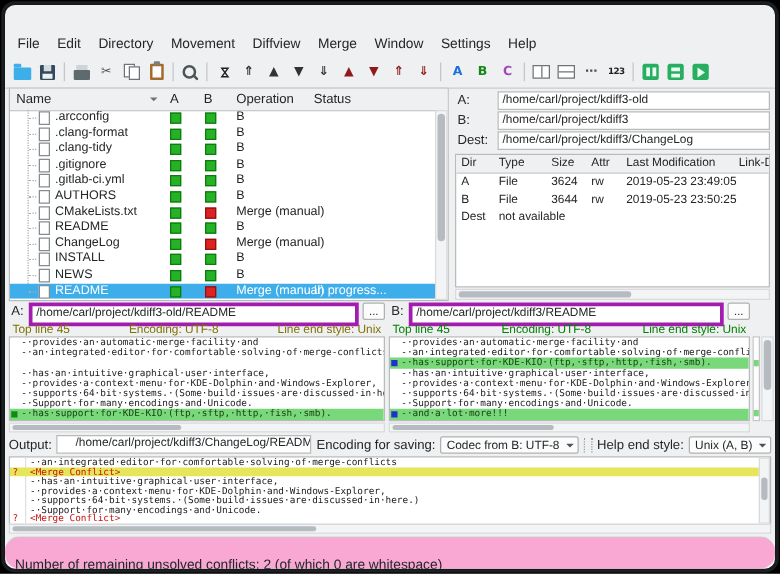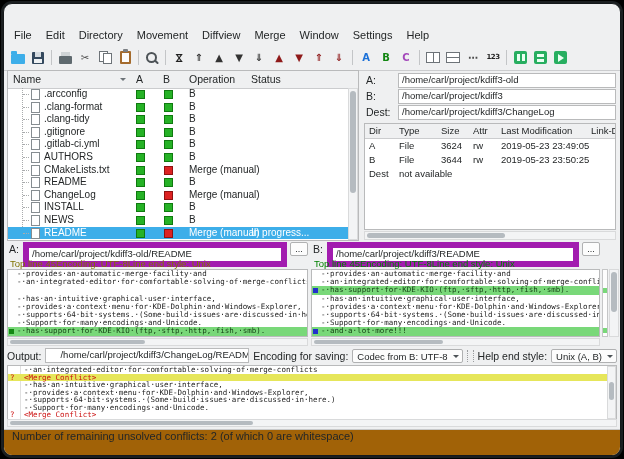--- a/index.html
+++ b/index.html
@@ -86,23 +86,23 @@
   .ip-thead{position:relative;height:14px;background:#eff0f1;border-bottom:1px solid #cbccce;}
   .ip-row-line{position:relative;height:14px;}
   .ip-col{position:absolute;top:1px;white-space:nowrap;}
   .ip-c0{left:4px;} .ip-c1{left:34px;} .ip-c2{left:76px;} .ip-c3{left:108px;} .ip-c4{left:136px;} .ip-c5{left:226px;}
   .ip-hscroll{position:absolute;left:2px;right:3px;bottom:1px;height:9px;}
   
   .pane{position:absolute;top:237px;height:105px;}
   #paneA{left:3px;width:301px;} #paneB{left:307px;width:289px;}
   .pane-header{position:absolute;top:1px;left:0;right:0;height:14px;font-size:10.5px;color:#232627;}
   .pane-label{position:absolute;left:2px;top:1px;}
-  .pane-field{position:absolute;left:16px;right:21px;top:0;height:13px;background:#fff;border:6px solid #a21caf;font-size:9.5px;line-height:12px;padding:0 3px;white-space:nowrap;overflow:hidden;}
+  .pane-field{position:absolute;left:16px;right:21px;top:0;height:13px;background:#fff;border:3px solid #a21caf;font-size:9.5px;line-height:12px;padding:0 3px;white-space:nowrap;overflow:hidden;}
   .pane-browse{position:absolute;right:0;top:0;width:18px;height:14px;background:#fcfcfc;border:1px solid #b0b1b2;border-radius:2px;font-size:9px;text-align:center;line-height:12px;box-sizing:border-box;}
-  .pane-info{position:absolute;top:17px;left:3px;right:3px;height:10px;font-size:9.5px;display:flex;justify-content:flex-start;white-space:nowrap;}
+  .pane-info{position:absolute;top:17px;left:3px;right:3px;height:10px;font-size:9.5px;display:flex;justify-content:space-between;white-space:nowrap;}
   .pane-text{position:absolute;top:28px;left:0;right:0;bottom:9px;background:#fff;border:1px solid #b9babb;overflow:hidden;
              font-family:"DejaVu Sans Mono",monospace;font-size:7.5px;color:#1b1b1b;}
   .code-line{position:relative;height:8.2px;line-height:8.2px;padding-left:9px;white-space:pre;}
   .code-line.hl-green{background:#79d879;color:#133f13;}
   .cmark{position:absolute;left:1px;top:1.5px;width:5px;height:5px;}
   .cmark.blue{background:#2330cc;} .cmark.green{background:#138813;}
   .pane-hscroll{position:absolute;left:0;right:0;bottom:0;height:8px;}
   .overview{position:absolute;left:598px;top:265px;width:6px;height:68px;background:#fdfdfd;border:1px solid #c5c6c7;box-sizing:border-box;}
   .ov-mark{position:absolute;left:0;right:0;height:5px;}
   .diff-vscroll{position:absolute;left:605px;top:265px;width:10px;height:68px;}
@@ -115,21 +115,21 @@
   .out-text{position:absolute;left:3px;top:361px;right:3px;height:53px;background:#fff;border:1px solid #b9babb;overflow:hidden;
             font-family:"DejaVu Sans Mono",monospace;font-size:7.5px;color:#1b1b1b;}
   .out-text::before{content:"";position:absolute;left:12px;top:0;bottom:0;width:1px;background:#e0e0e0;}
   .out-line{position:relative;height:7.55px;line-height:7.55px;padding-left:16px;white-space:pre;}
   .out-line.hl-yellow{background:#e6e65a;}
   .out-line.conflict .ct{color:#cc1111;}
   .out-mark{position:absolute;left:2px;top:0;width:9px;color:#cc1111;}
   .out-vscroll{position:absolute;right:0;top:0;bottom:0;width:9px;}
   .out-hscroll{position:absolute;left:3px;right:3px;top:415px;height:8px;}
   
-  .statusbar{position:absolute;left:0;right:0;bottom:0;height:26px;background:#a16207;border-top:1px solid #c8c9ca;display:flex;align-items:flex-start;padding:0 0 0 8px;font-size:11px;color:#232627;box-sizing:border-box;}
+  .statusbar{position:absolute;left:0;right:0;bottom:0;height:26px;background:#f9a8d4;border-top:1px solid #c8c9ca;display:flex;align-items:flex-start;padding:16px 0 0 8px;font-size:11px;color:#232627;box-sizing:border-box;border-radius:12px;}
 </style>
 </head>
 <body>
 
 <div class="win">
 
 
   <div class="menubar" id="menu-items">
       <div class="menu-item">File</div>
       <div class="menu-item">Edit</div>

